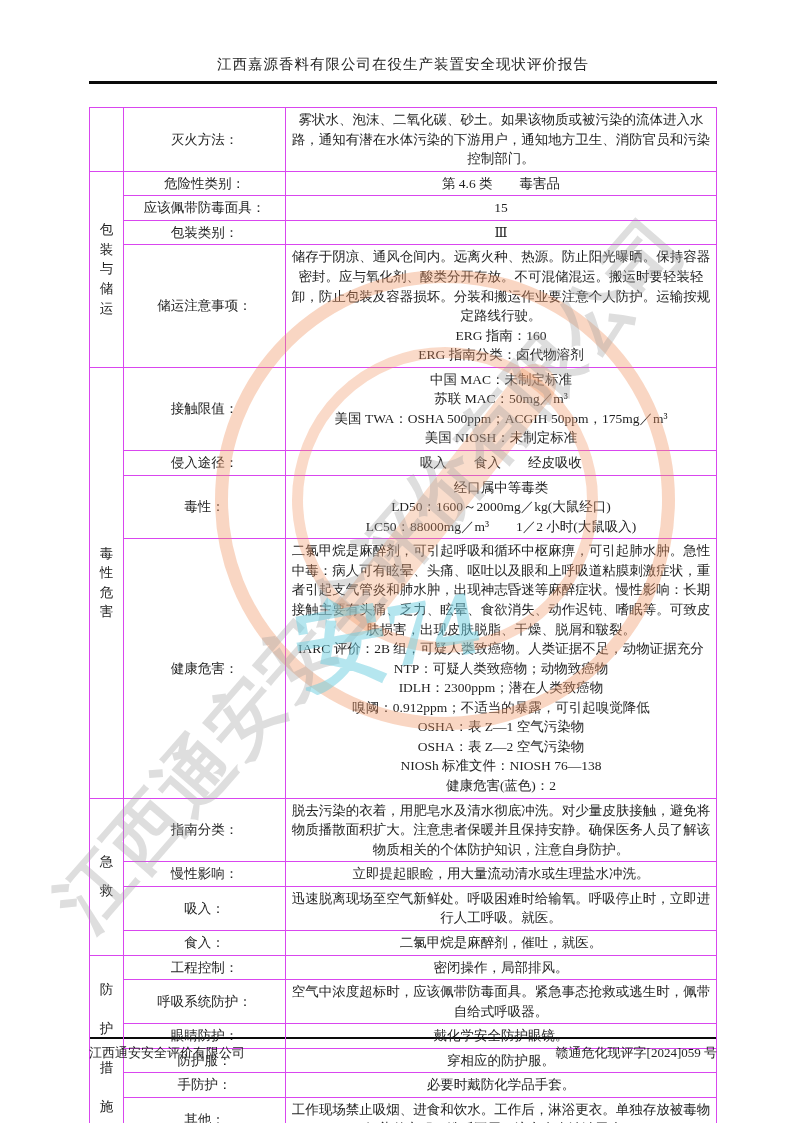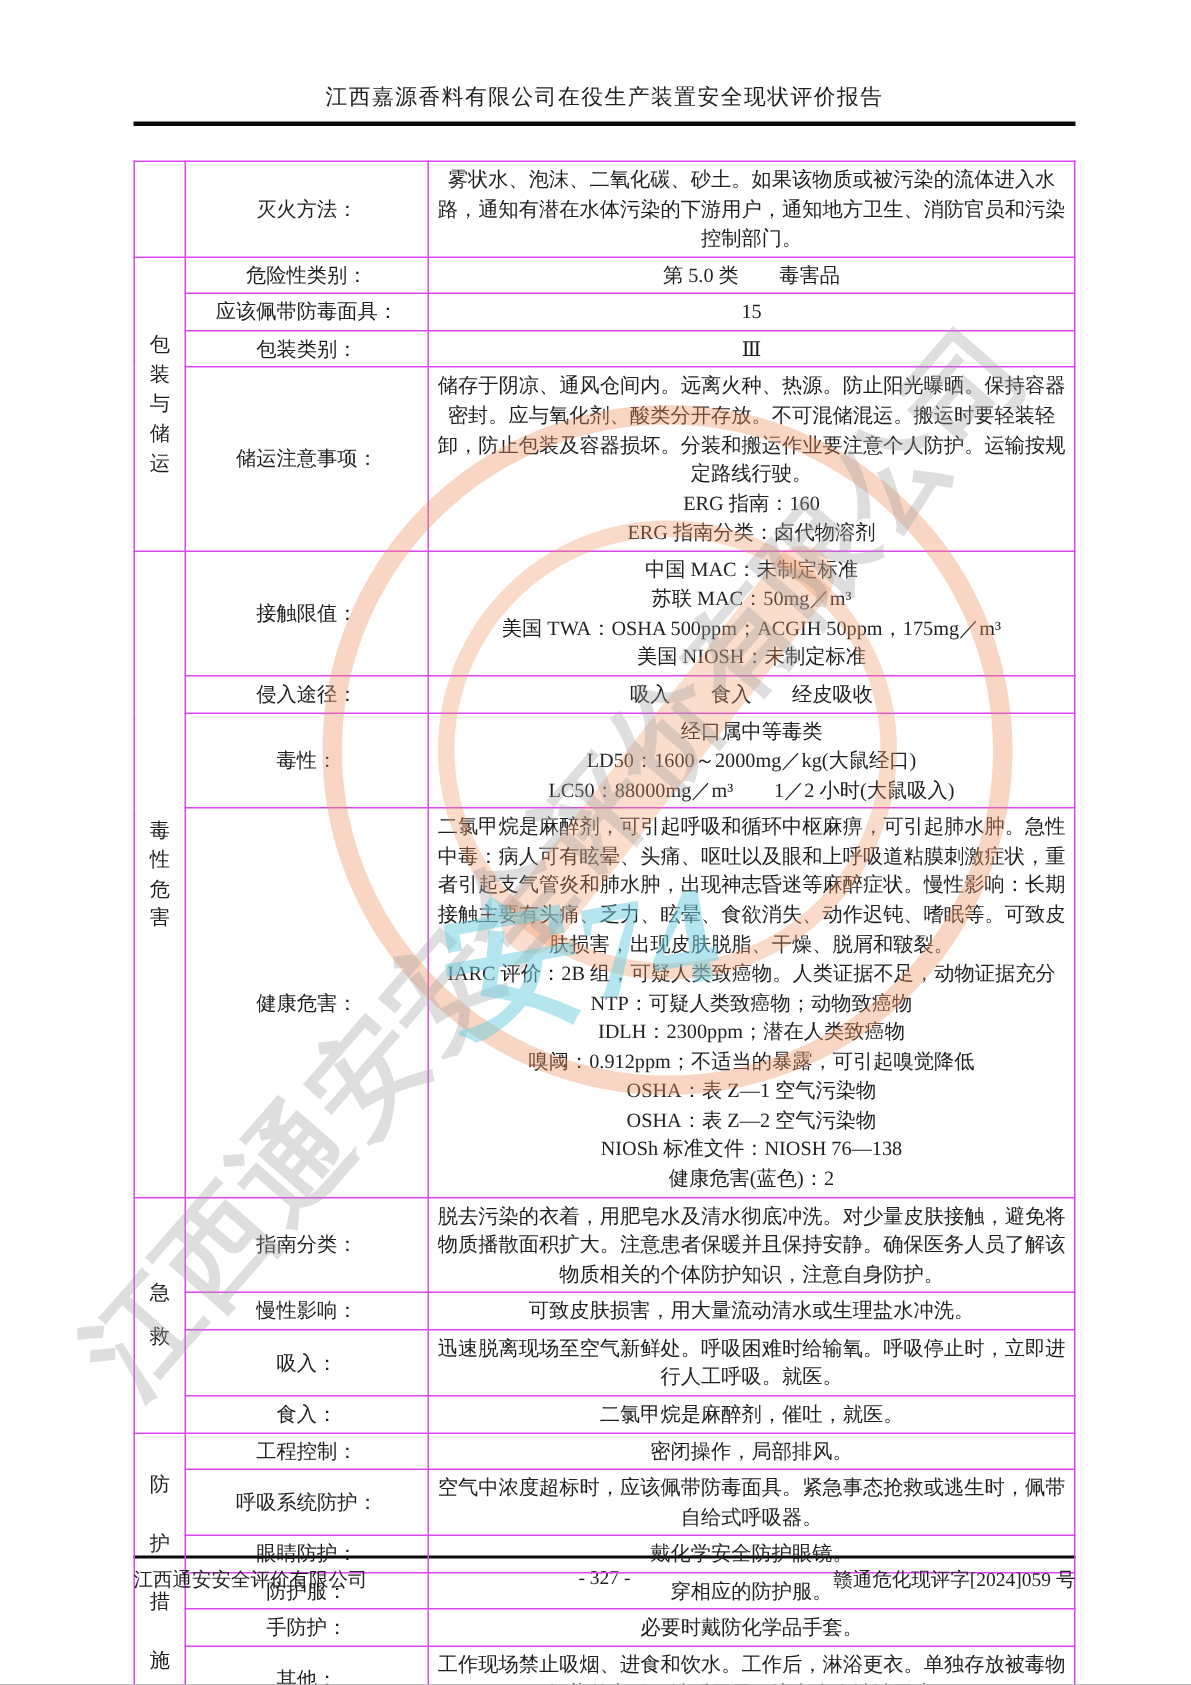--- a/index.html
+++ b/index.html
@@ -95,21 +95,21 @@
         <td class="group-cell"></td>
         <td class="label-cell">灭火方法：</td>
         <td class="content-cell">雾状水、泡沫、二氧化碳、砂土。如果该物质或被污染的流体进入水路，通知有潜在水体污染的下游用户，通知地方卫生、消防官员和污染控制部门。</td>
       </tr>
 
       <tr>
         <td class="group-cell" rowspan="4">包装
 与储
 运</td>
         <td class="label-cell">危险性类别：</td>
-        <td class="content-cell">第 5.0 类　　毒害品</td>
+        <td class="content-cell">第 4.6 类　　毒害品</td>
       </tr>
       <tr>
         <td class="label-cell">应该佩带防毒面具：</td>
         <td class="content-cell">15</td>
       </tr>
       <tr>
         <td class="label-cell">包装类别：</td>
         <td class="content-cell">Ⅲ</td>
       </tr>
       <tr>
@@ -152,21 +152,21 @@
       </tr>
 
       <tr>
         <td class="group-cell sp2" rowspan="4">急
 救</td>
         <td class="label-cell">指南分类：</td>
         <td class="content-cell">脱去污染的衣着，用肥皂水及清水彻底冲洗。对少量皮肤接触，避免将物质播散面积扩大。注意患者保暖并且保持安静。确保医务人员了解该物质相关的个体防护知识，注意自身防护。</td>
       </tr>
       <tr>
         <td class="label-cell">慢性影响：</td>
-        <td class="content-cell">可致皮肤损害，用大量流动清水或生理盐水冲洗。</td>
+        <td class="content-cell">立即提起眼睑，用大量流动清水或生理盐水冲洗。</td>
       </tr>
       <tr>
         <td class="label-cell">吸入：</td>
         <td class="content-cell">迅速脱离现场至空气新鲜处。呼吸困难时给输氧。呼吸停止时，立即进行人工呼吸。就医。</td>
       </tr>
       <tr>
         <td class="label-cell">食入：</td>
         <td class="content-cell">二氯甲烷是麻醉剂，催吐，就医。</td>
       </tr>
 
@@ -196,18 +196,17 @@
       </tr>
       <tr>
         <td class="label-cell">其他：</td>
         <td class="content-cell">工作现场禁止吸烟、进食和饮水。工作后，淋浴更衣。单独存放被毒物污染的衣服，洗后再用。注意个人清洁卫生。</td>
       </tr>
     </tbody>
       </table>
   </div>
 
   <div class="footer">
-    <span class="f-center">- 327 -</span>
     <span class="f-left">江西通安安全评价有限公司</span>
     <span class="f-right">赣通危化现评字[2024]059 号</span>
   </div>
 
 </div>
 
 </body></html>

